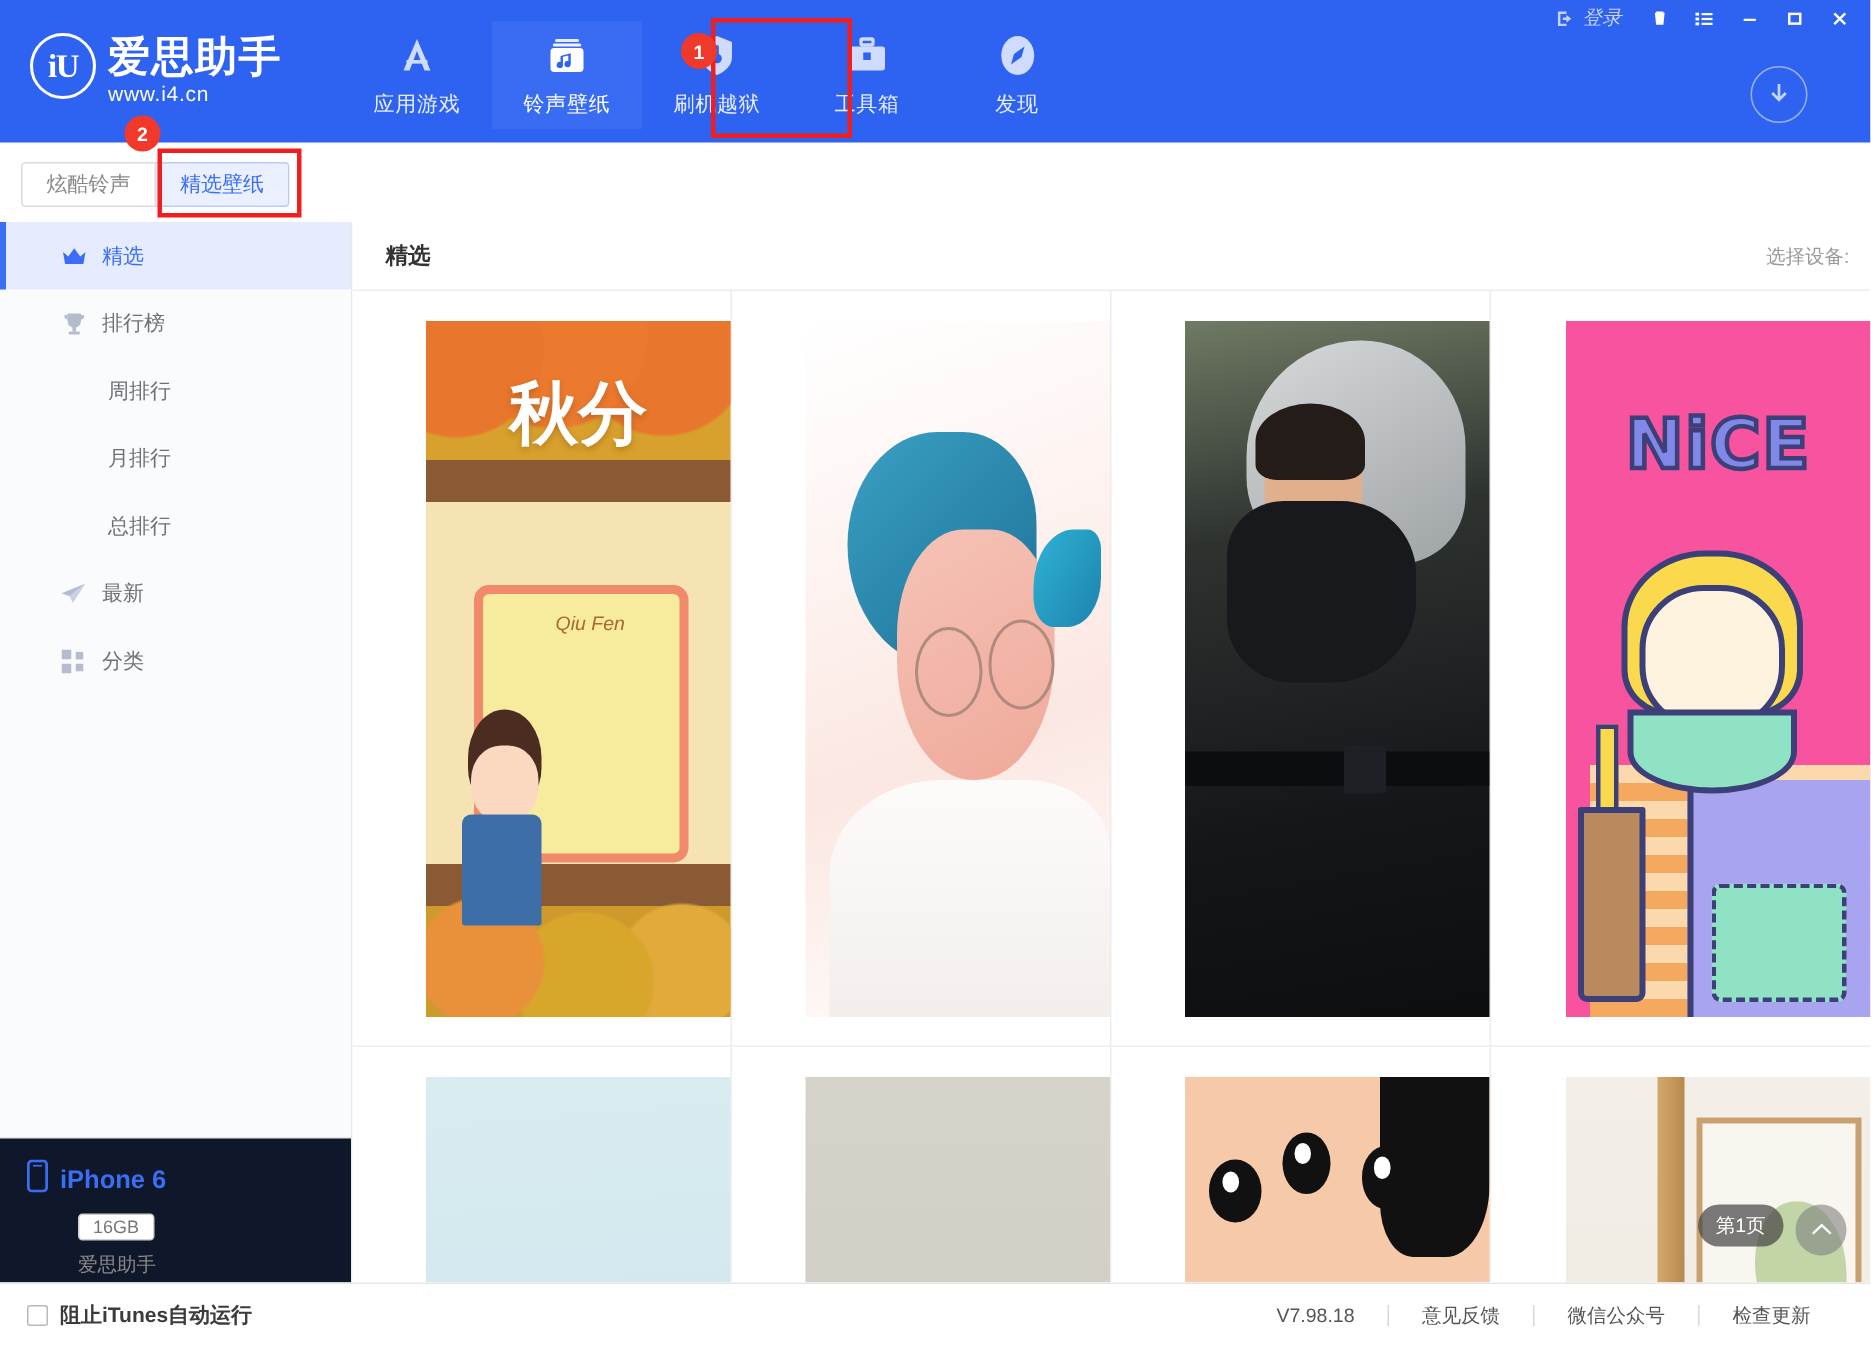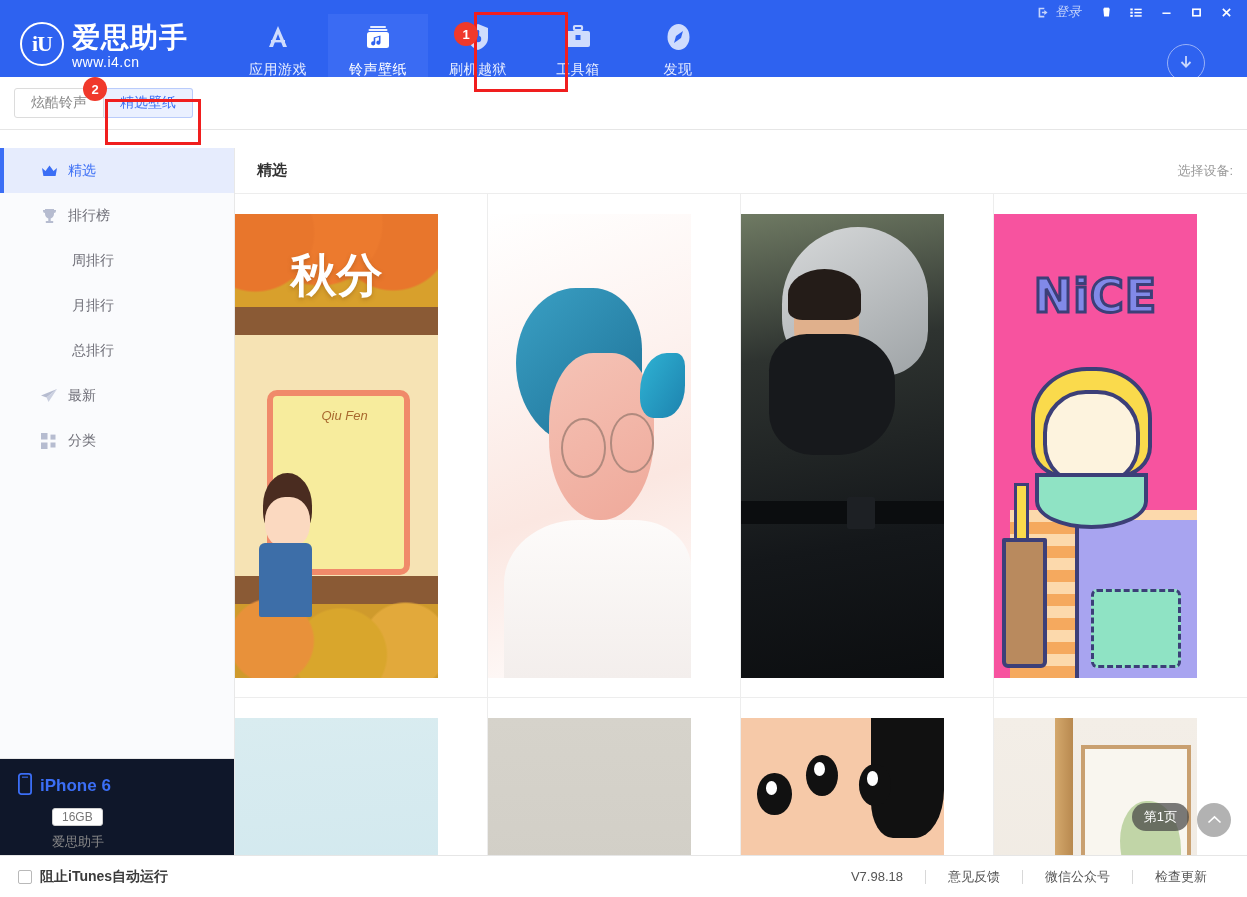--- a/index.html
+++ b/index.html
@@ -59,21 +59,21 @@
   .nav-item.active .nav-label { color: #ffffff; }
 
   .dl-circle {
     position: absolute; right: 42px; top: 44px;
     width: 38px; height: 38px; border-radius: 50%;
     border: 1.6px solid #99b1f7; display: flex; align-items: center; justify-content: center;
   }
 
   
   .toolbar {
-    position: absolute; top: 77px; left: 0; width: 1247px; height: 53px;
+    position: absolute; top: 97px; left: 0; width: 1247px; height: 53px;
     background: #fff; border-bottom: 1px solid #e6e6e6;
   }
   .seg { position: absolute; left: 14px; top: 11px; display: flex; }
   .seg-btn {
     height: 30px; padding: 0 16px; display: flex; align-items: center; justify-content: center;
     border: 1px solid #dcdcdc; font-size: 14px; color: #8a8a8a; background: #fff;
   }
   .seg-btn:first-child { border-radius: 3px 0 0 3px; }
   .seg-btn:last-child { border-radius: 0 3px 3px 0; border-left: none; }
   .seg-btn.active { background: #eaf0ff; color: #3b6ef5; border-color: #b9cbfb; }
@@ -139,21 +139,21 @@
   .dev-select-box {
     border: 1px solid #dedede; border-radius: 2px; height: 30px; min-width: 158px;
     display: flex; align-items: center; justify-content: space-between;
     padding: 0 8px 0 10px; font-size: 14px; color: #333; background: #fff;
   }
   .caret { color: #999; font-size: 11px; margin-left: 6px; }
 
   .grid { display: flex; flex-wrap: wrap; }
   .cell {
     width: 253px; height: 504px; border-right: 1px solid #ededed; border-bottom: 1px solid #ededed;
-    display: flex; align-items: center; justify-content: flex-start;
+    display: flex; align-items: center; justify-content: flex-end;
   }
   .cell:nth-child(4n) { border-right: none; }
   .thumb {
     width: 203px; height: 464px; overflow: hidden; position: relative; background: #f3f3f3;
   }
 
   
   .wp1 { background:
       radial-gradient(circle at 18% 92%, #e8913a 0 9%, transparent 9.5%),
       radial-gradient(circle at 52% 95%, #d9a62c 0 10%, transparent 10.5%),

